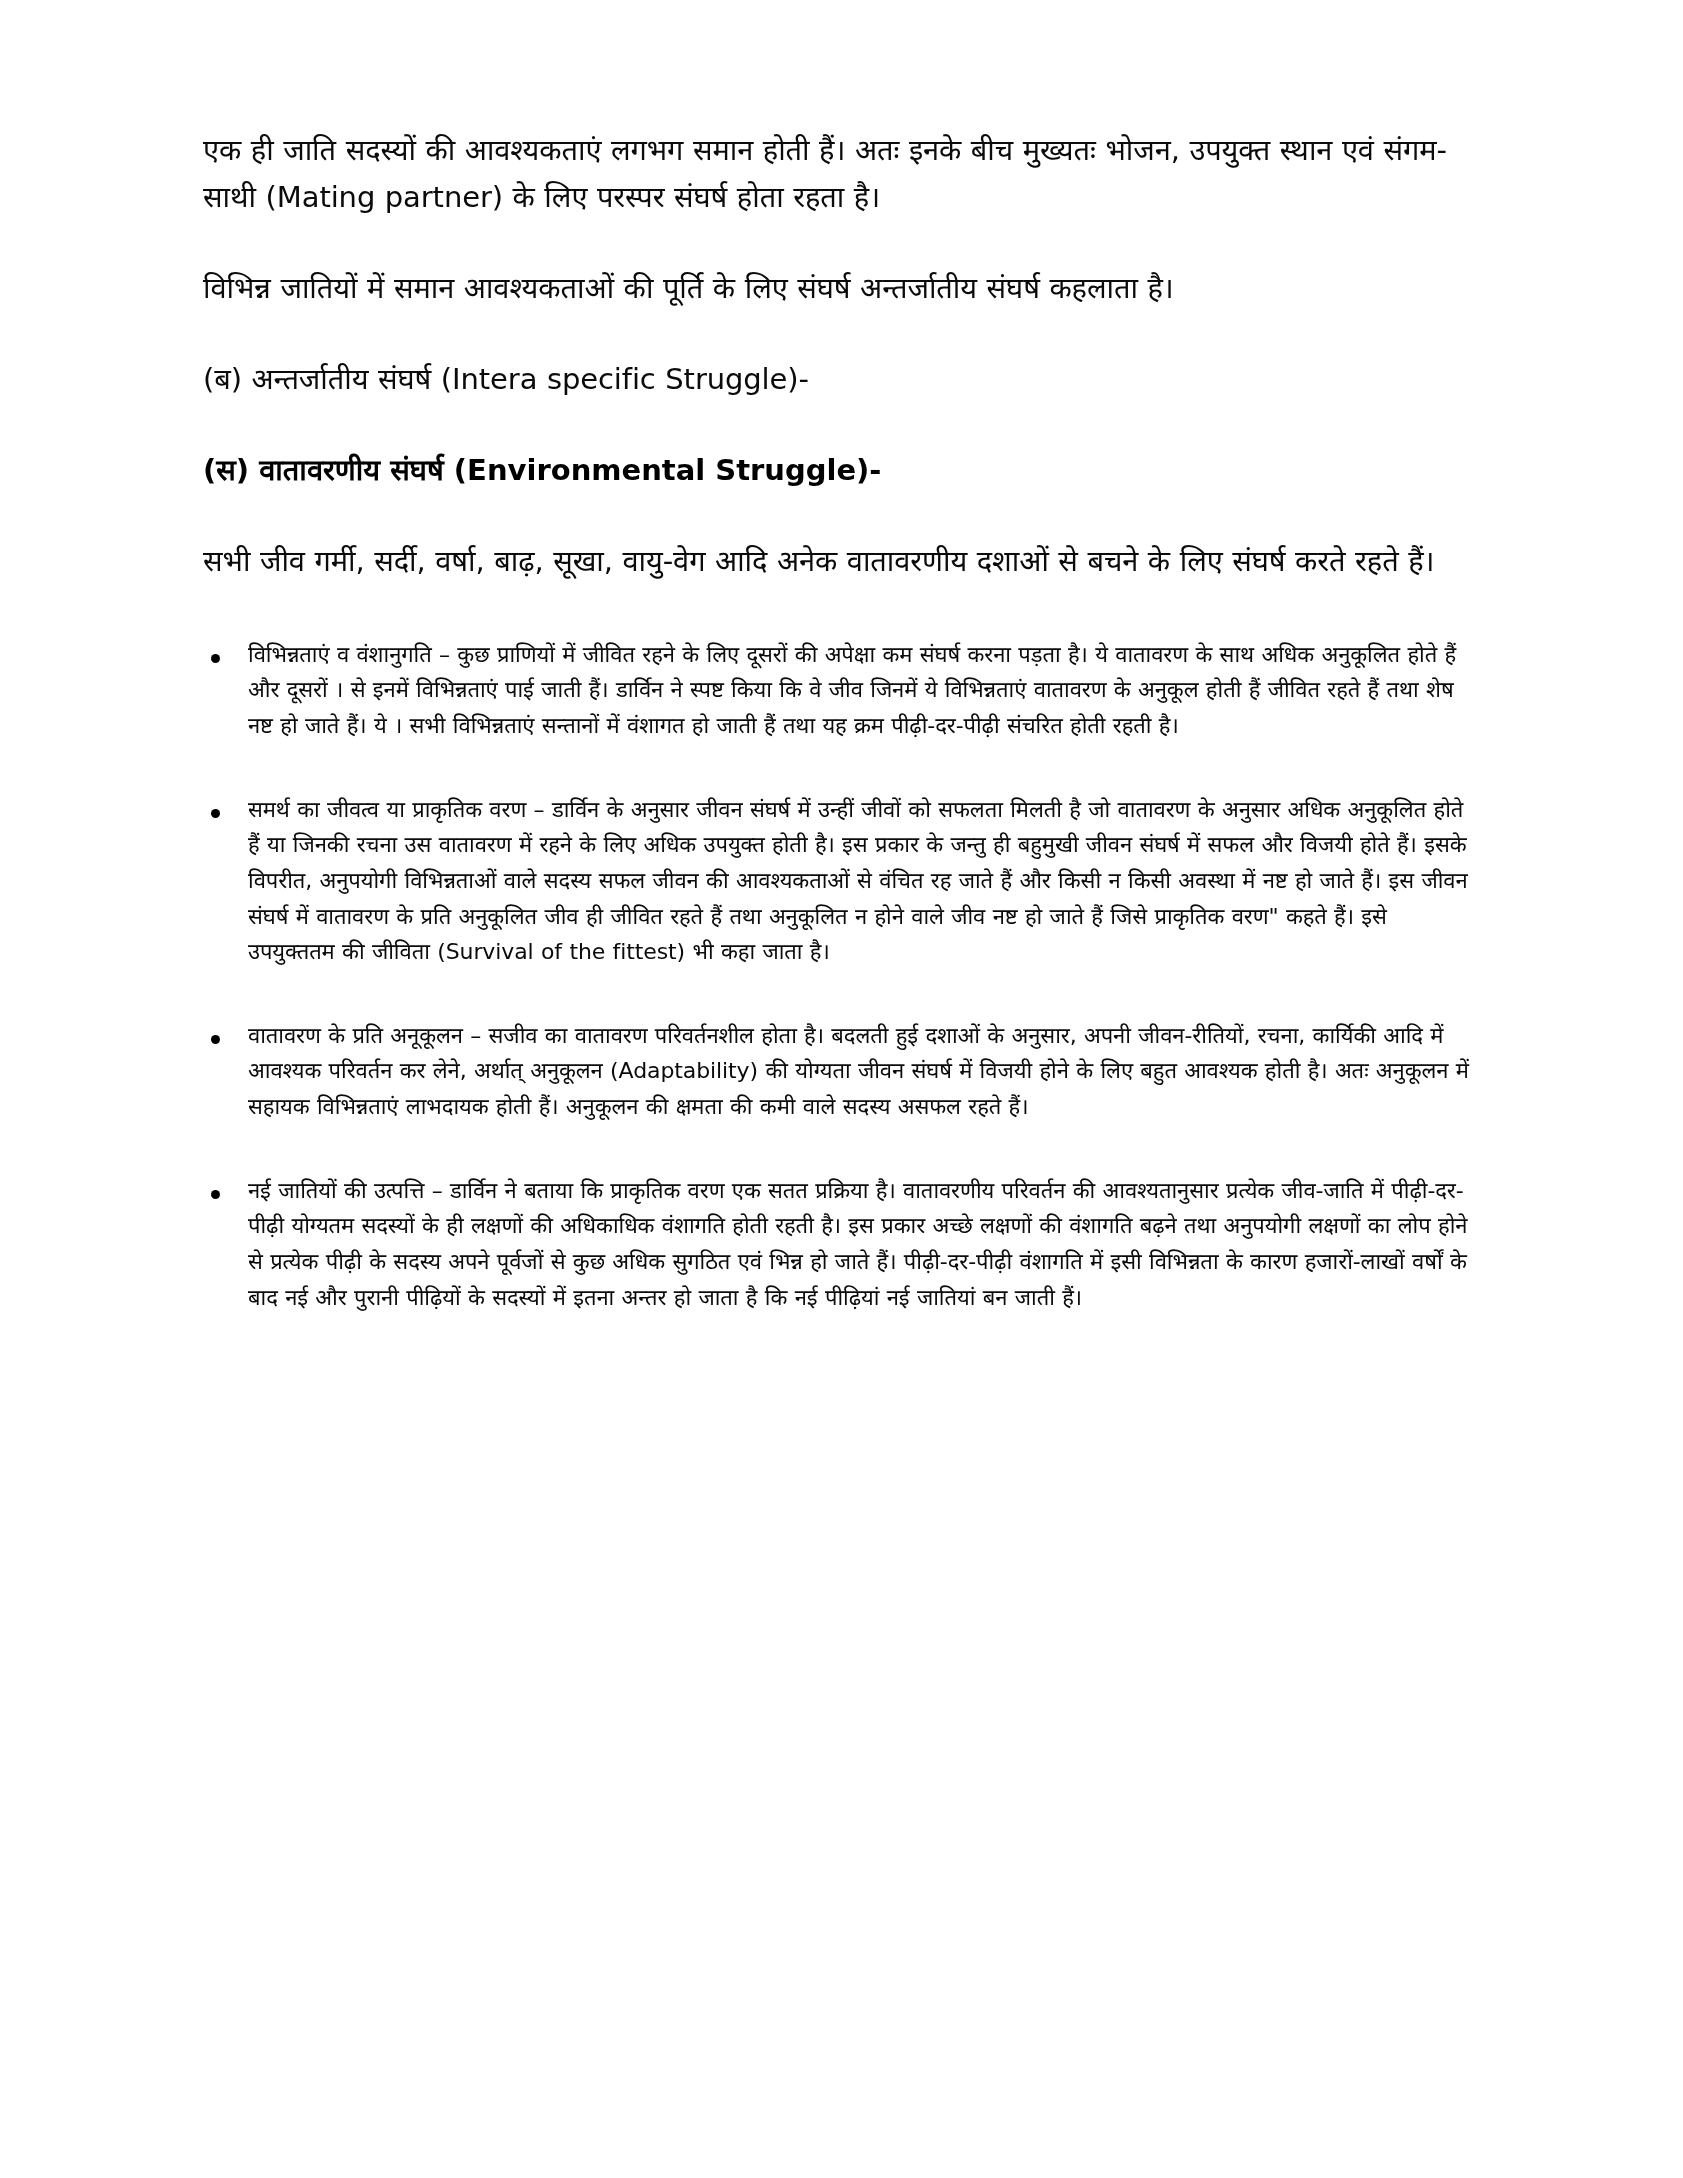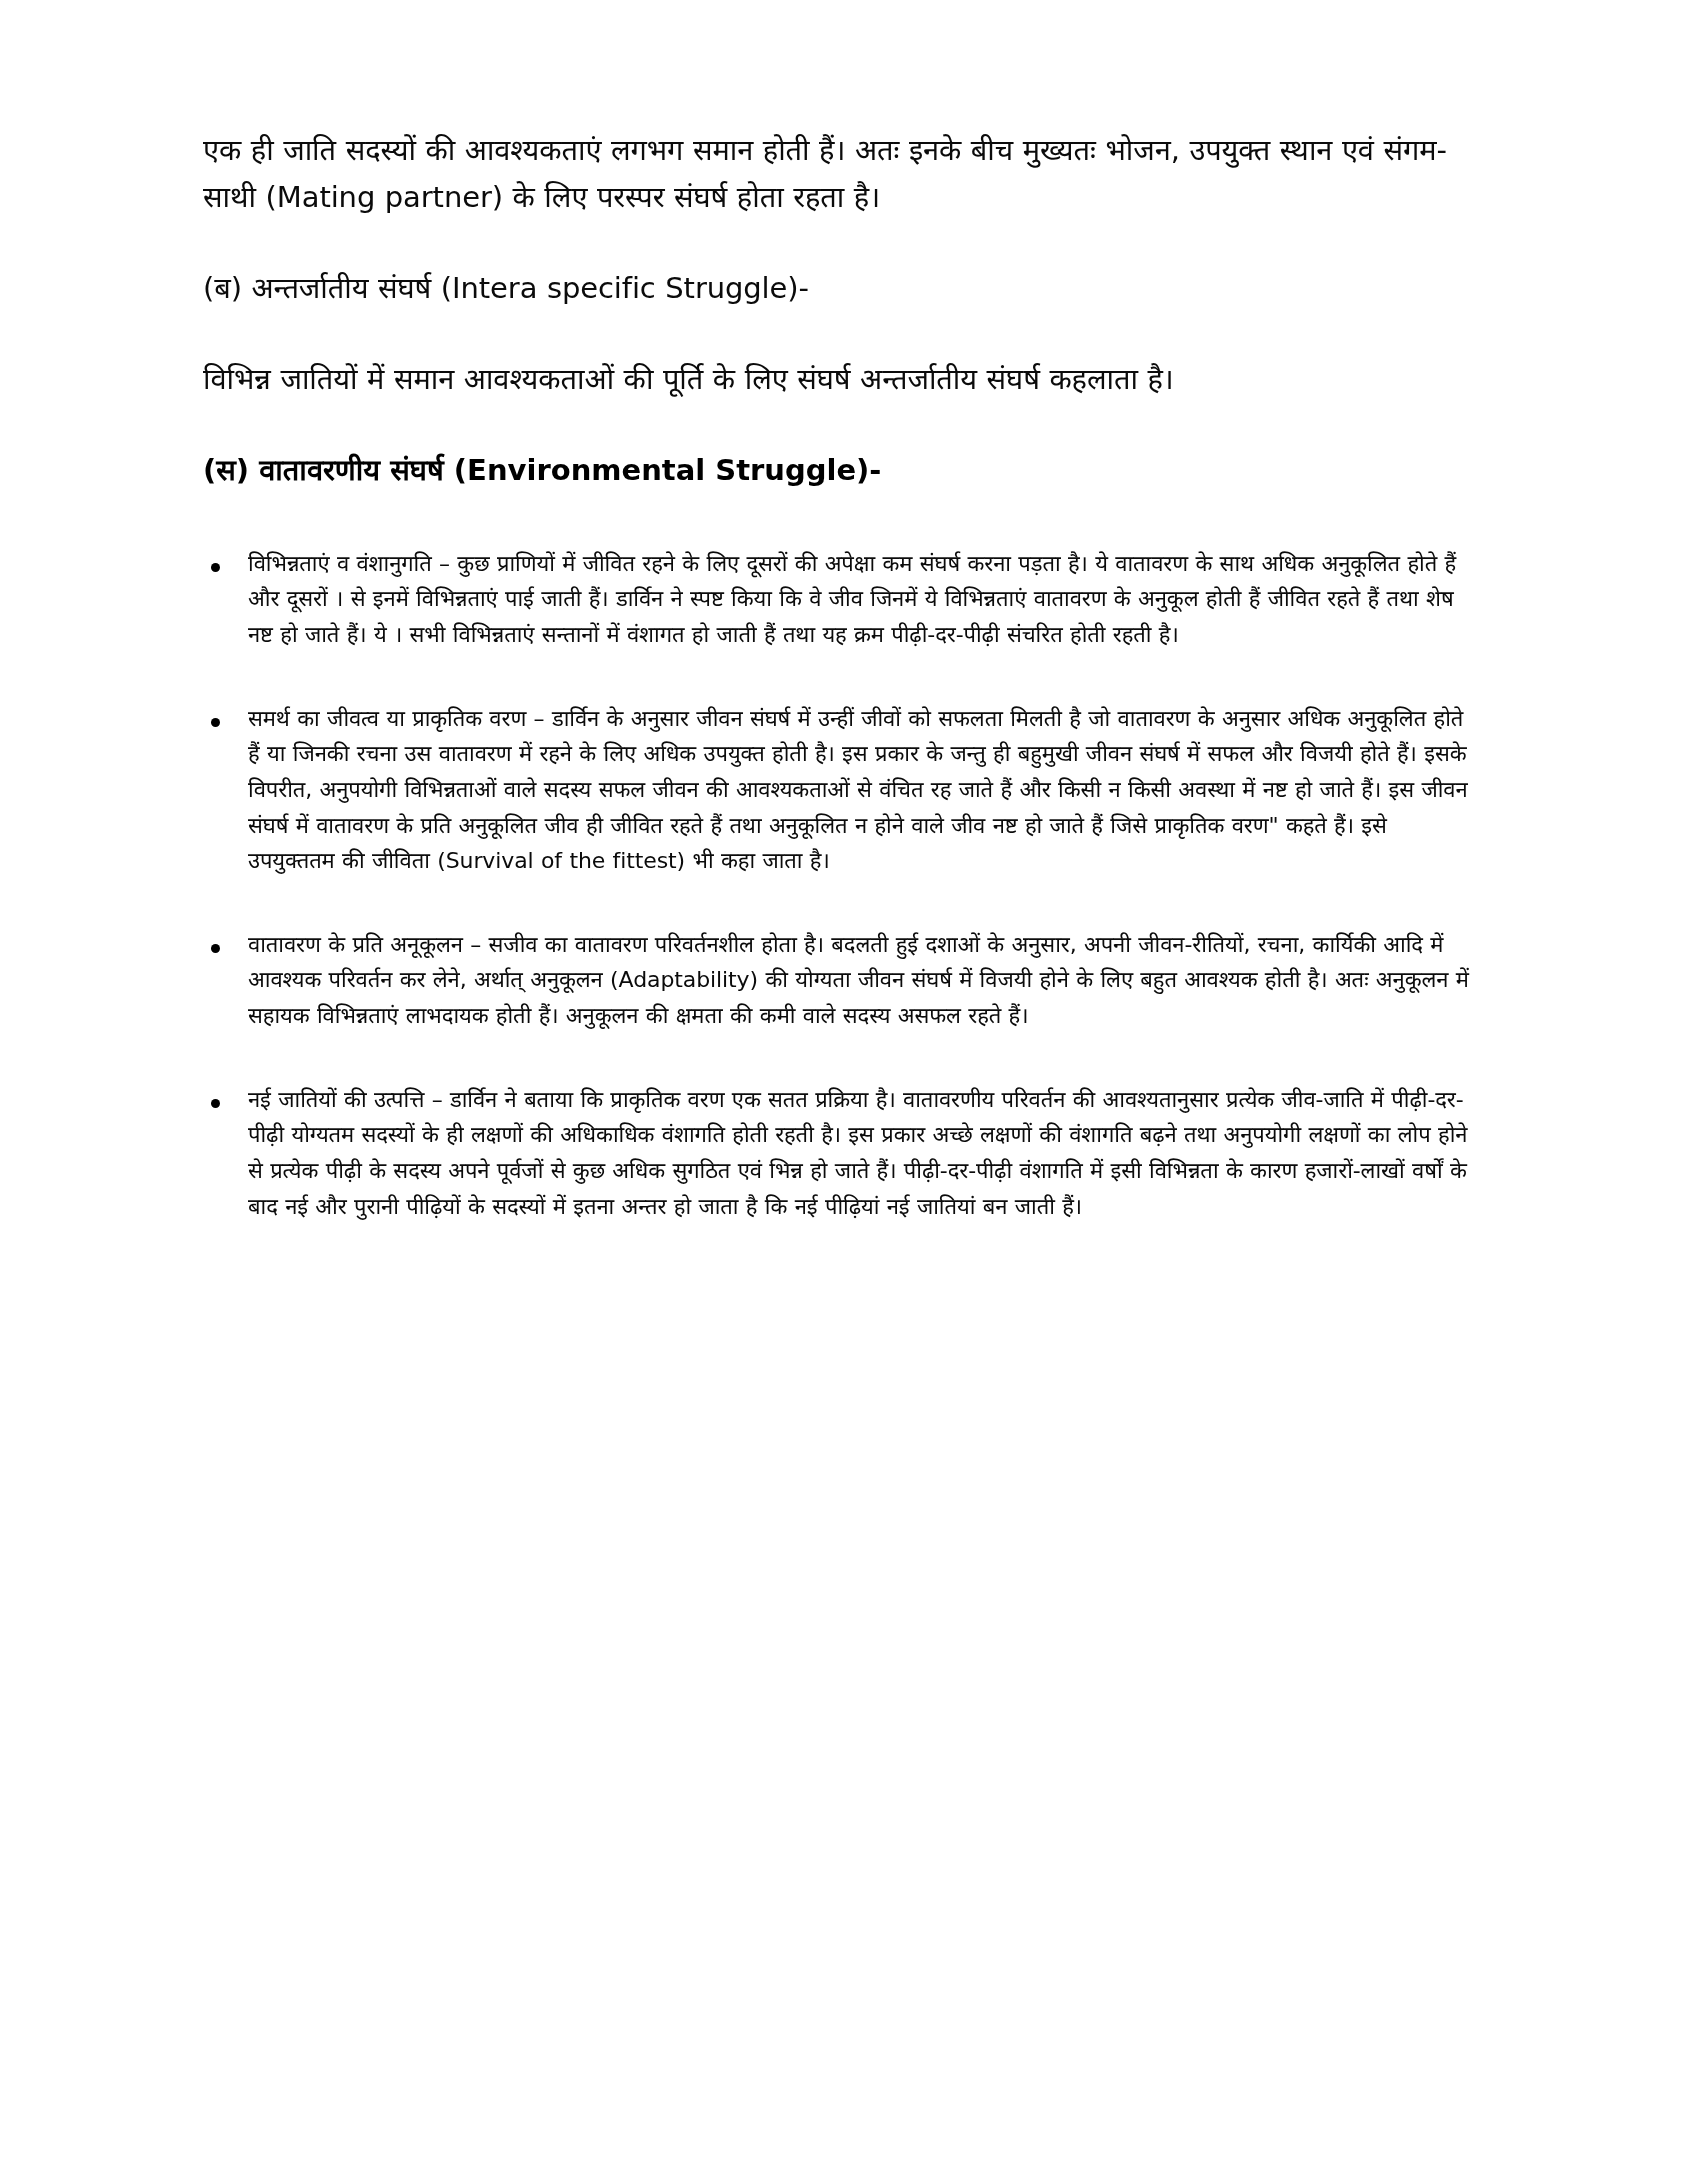--- a/index.html
+++ b/index.html
@@ -78,26 +78,27 @@
   .spacer-sm { height: 8px; }
 </style>
 </head>
 <body>
 
 <div class="page">
   <div class="content">
 
     <p class="para">एक ही जाति सदस्यों की आवश्यकताएं लगभग समान होती हैं। अतः इनके बीच मुख्यतः भोजन, उपयुक्त स्थान एवं संगम-साथी (Mating partner) के लिए परस्पर संघर्ष होता रहता है।</p>
 
+    <p class="para">विभिन्न जातियों में समान आवश्यकताओं की पूर्ति के लिए संघर्ष अन्तर्जातीय संघर्ष कहलाता है।</p>
+
     <p class="para">(ब) अन्तर्जातीय संघर्ष (Intera specific Struggle)-</p>
-
-    <p class="para">विभिन्न जातियों में समान आवश्यकताओं की पूर्ति के लिए संघर्ष अन्तर्जातीय संघर्ष कहलाता है।</p>
 
     <p class="heading-bold">(स) वातावरणीय संघर्ष (Environmental Struggle)-</p>
 
+    <p class="para">सभी जीव गर्मी, सर्दी, वर्षा, बाढ़, सूखा, वायु-वेग आदि अनेक वातावरणीय दशाओं से बचने के लिए संघर्ष करते रहते हैं।</p>
 
     <div class="spacer-sm"></div>
 
     <ul class="bullets">
 
       <li>
         <span class="bullet-dot"></span>
         <span>विभिन्नताएं व वंशानुगति – कुछ प्राणियों में जीवित रहने के लिए दूसरों की अपेक्षा कम संघर्ष करना पड़ता है। ये वातावरण के साथ अधिक अनुकूलित होते हैं और दूसरों । से इनमें विभिन्नताएं पाई जाती हैं। डार्विन ने स्पष्ट किया कि वे जीव जिनमें ये विभिन्नताएं वातावरण के अनुकूल होती हैं जीवित रहते हैं तथा शेष नष्ट हो जाते हैं। ये । सभी विभिन्नताएं सन्तानों में वंशागत हो जाती हैं तथा यह क्रम पीढ़ी-दर-पीढ़ी संचरित होती रहती है।</span>
       </li>
 

